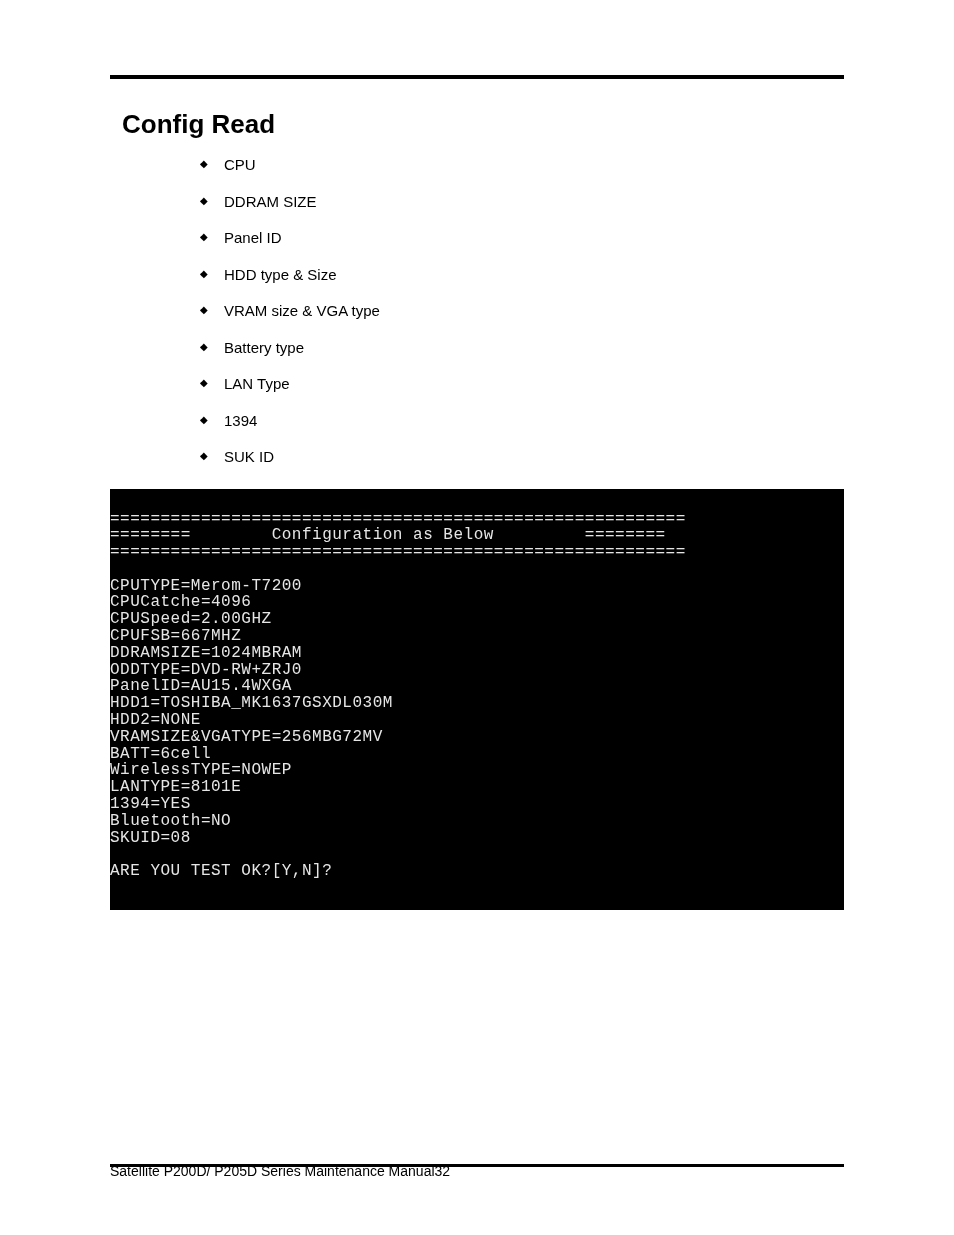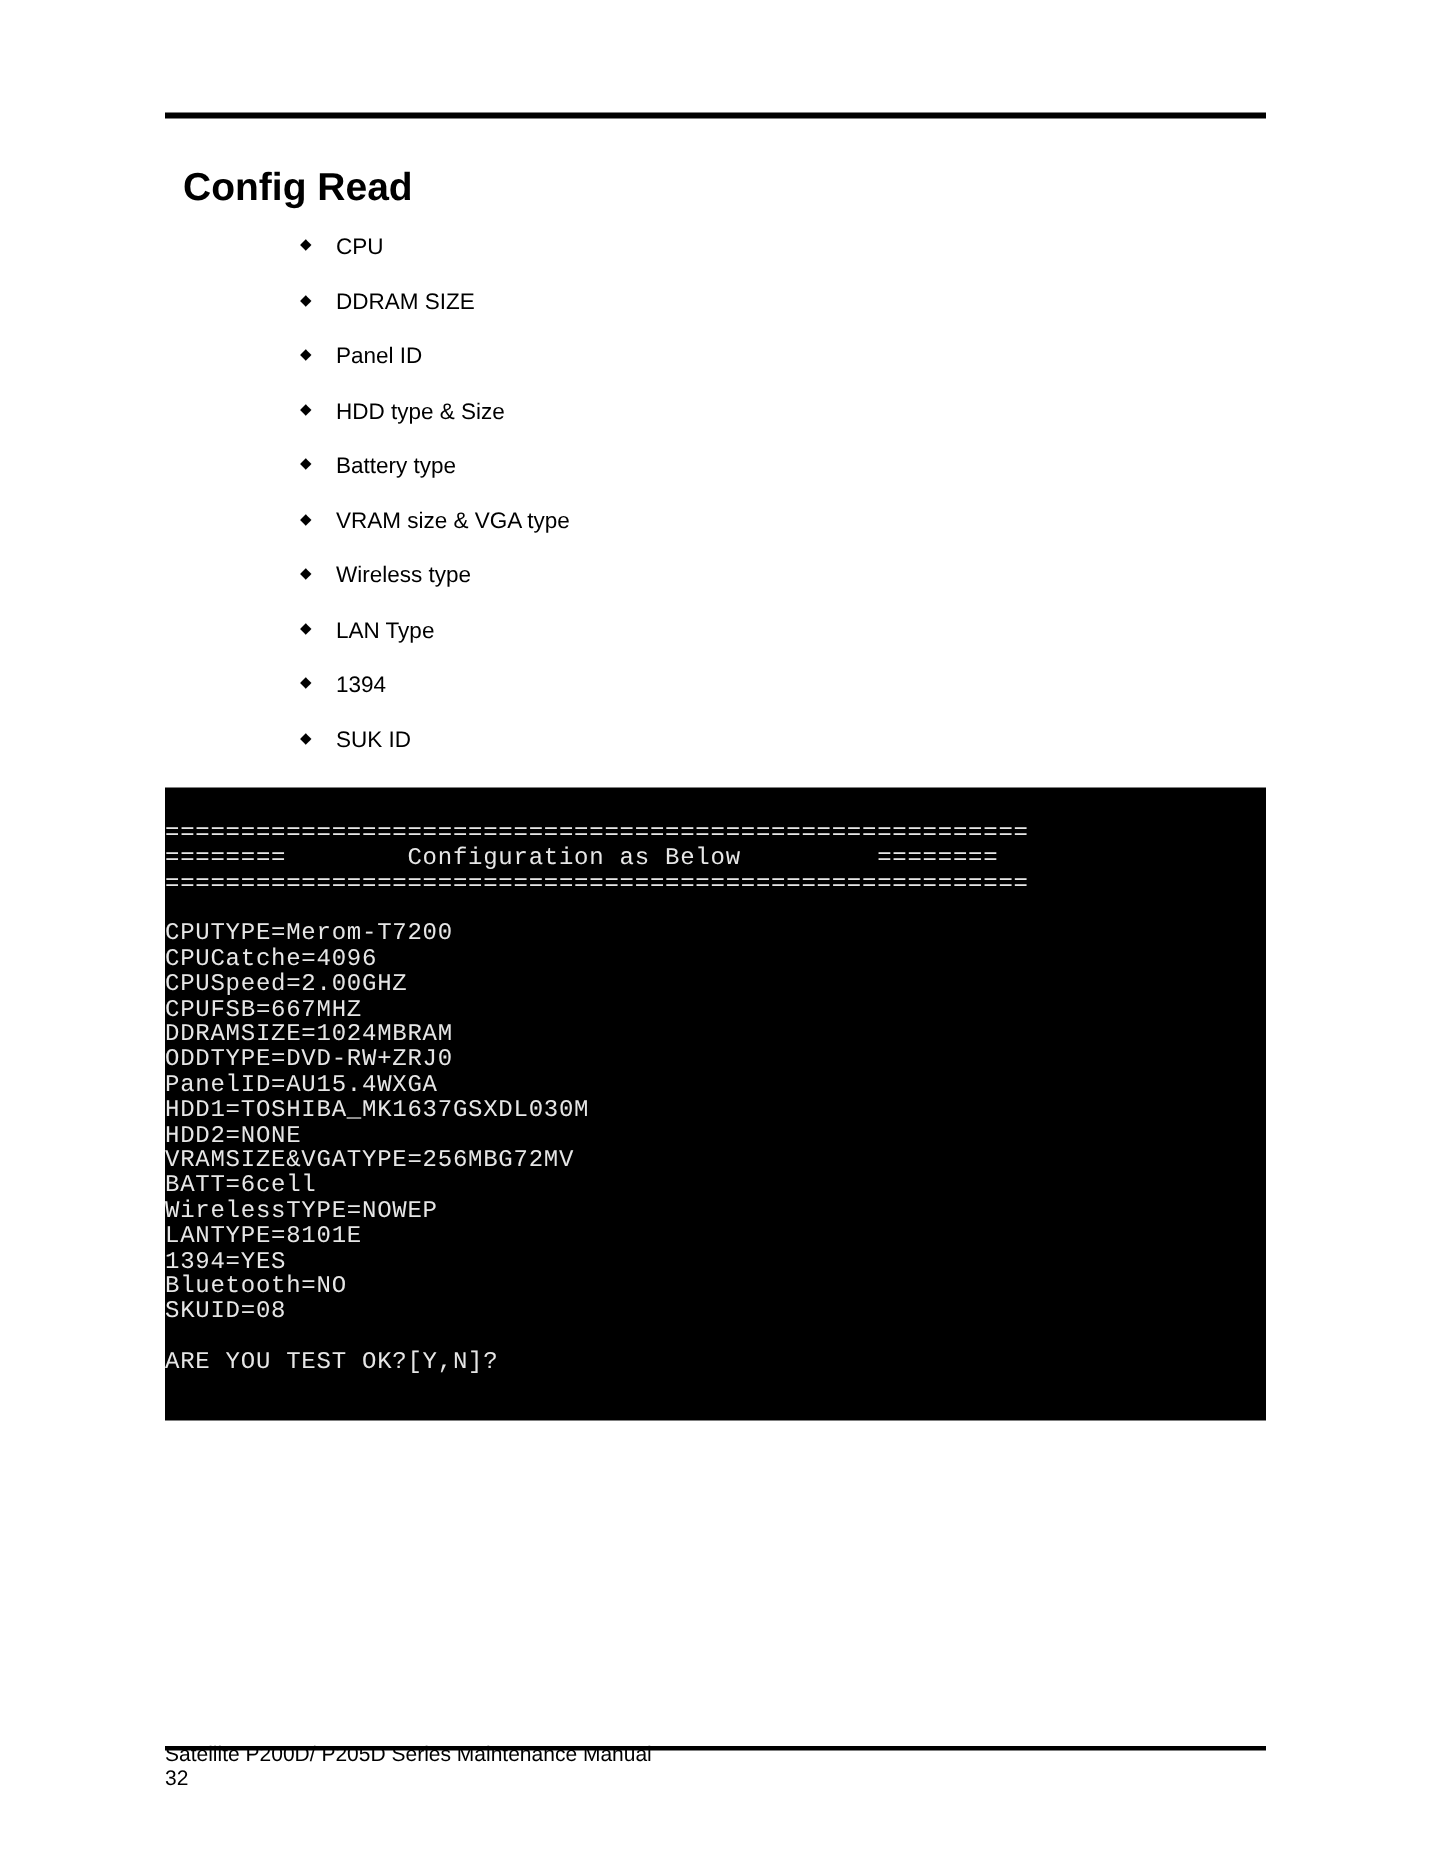--- a/index.html
+++ b/index.html
@@ -63,44 +63,42 @@
     position: absolute;
     left: 110px;
     right: 110px;
     bottom: 68px;
     border-top: 3px solid #000;
   }
   .footer {
     position: absolute;
     left: 110px;
     right: 110px;
-    bottom: 42px;
+    bottom: 56px;
     display: flex;
     justify-content: flex-start;
     font-size: 14px;
-    flex-direction: column;
   }
 </style>
 </head>
 <body>
 
 <div class="page">
   <hr class="rule">
 
   <h1 class="heading">Config Read</h1>
 
 
   <ul class="items">
       <li>CPU</li>
       <li>DDRAM SIZE</li>
       <li>Panel ID</li>
       <li>HDD type &amp; Size</li>
+      <li>VRAM size &amp; VGA type</li>
       <li>Battery type</li>
-      <li>VRAM size &amp; VGA type</li>
-      <li>Wireless type</li>
       <li>LAN Type</li>
       <li>1394</li>
       <li>SUK ID</li>
     </ul>
 
   <div class="terminal">=========================================================
 ========        Configuration as Below         ========
 =========================================================
 
 CPUTYPE=Merom-T7200

